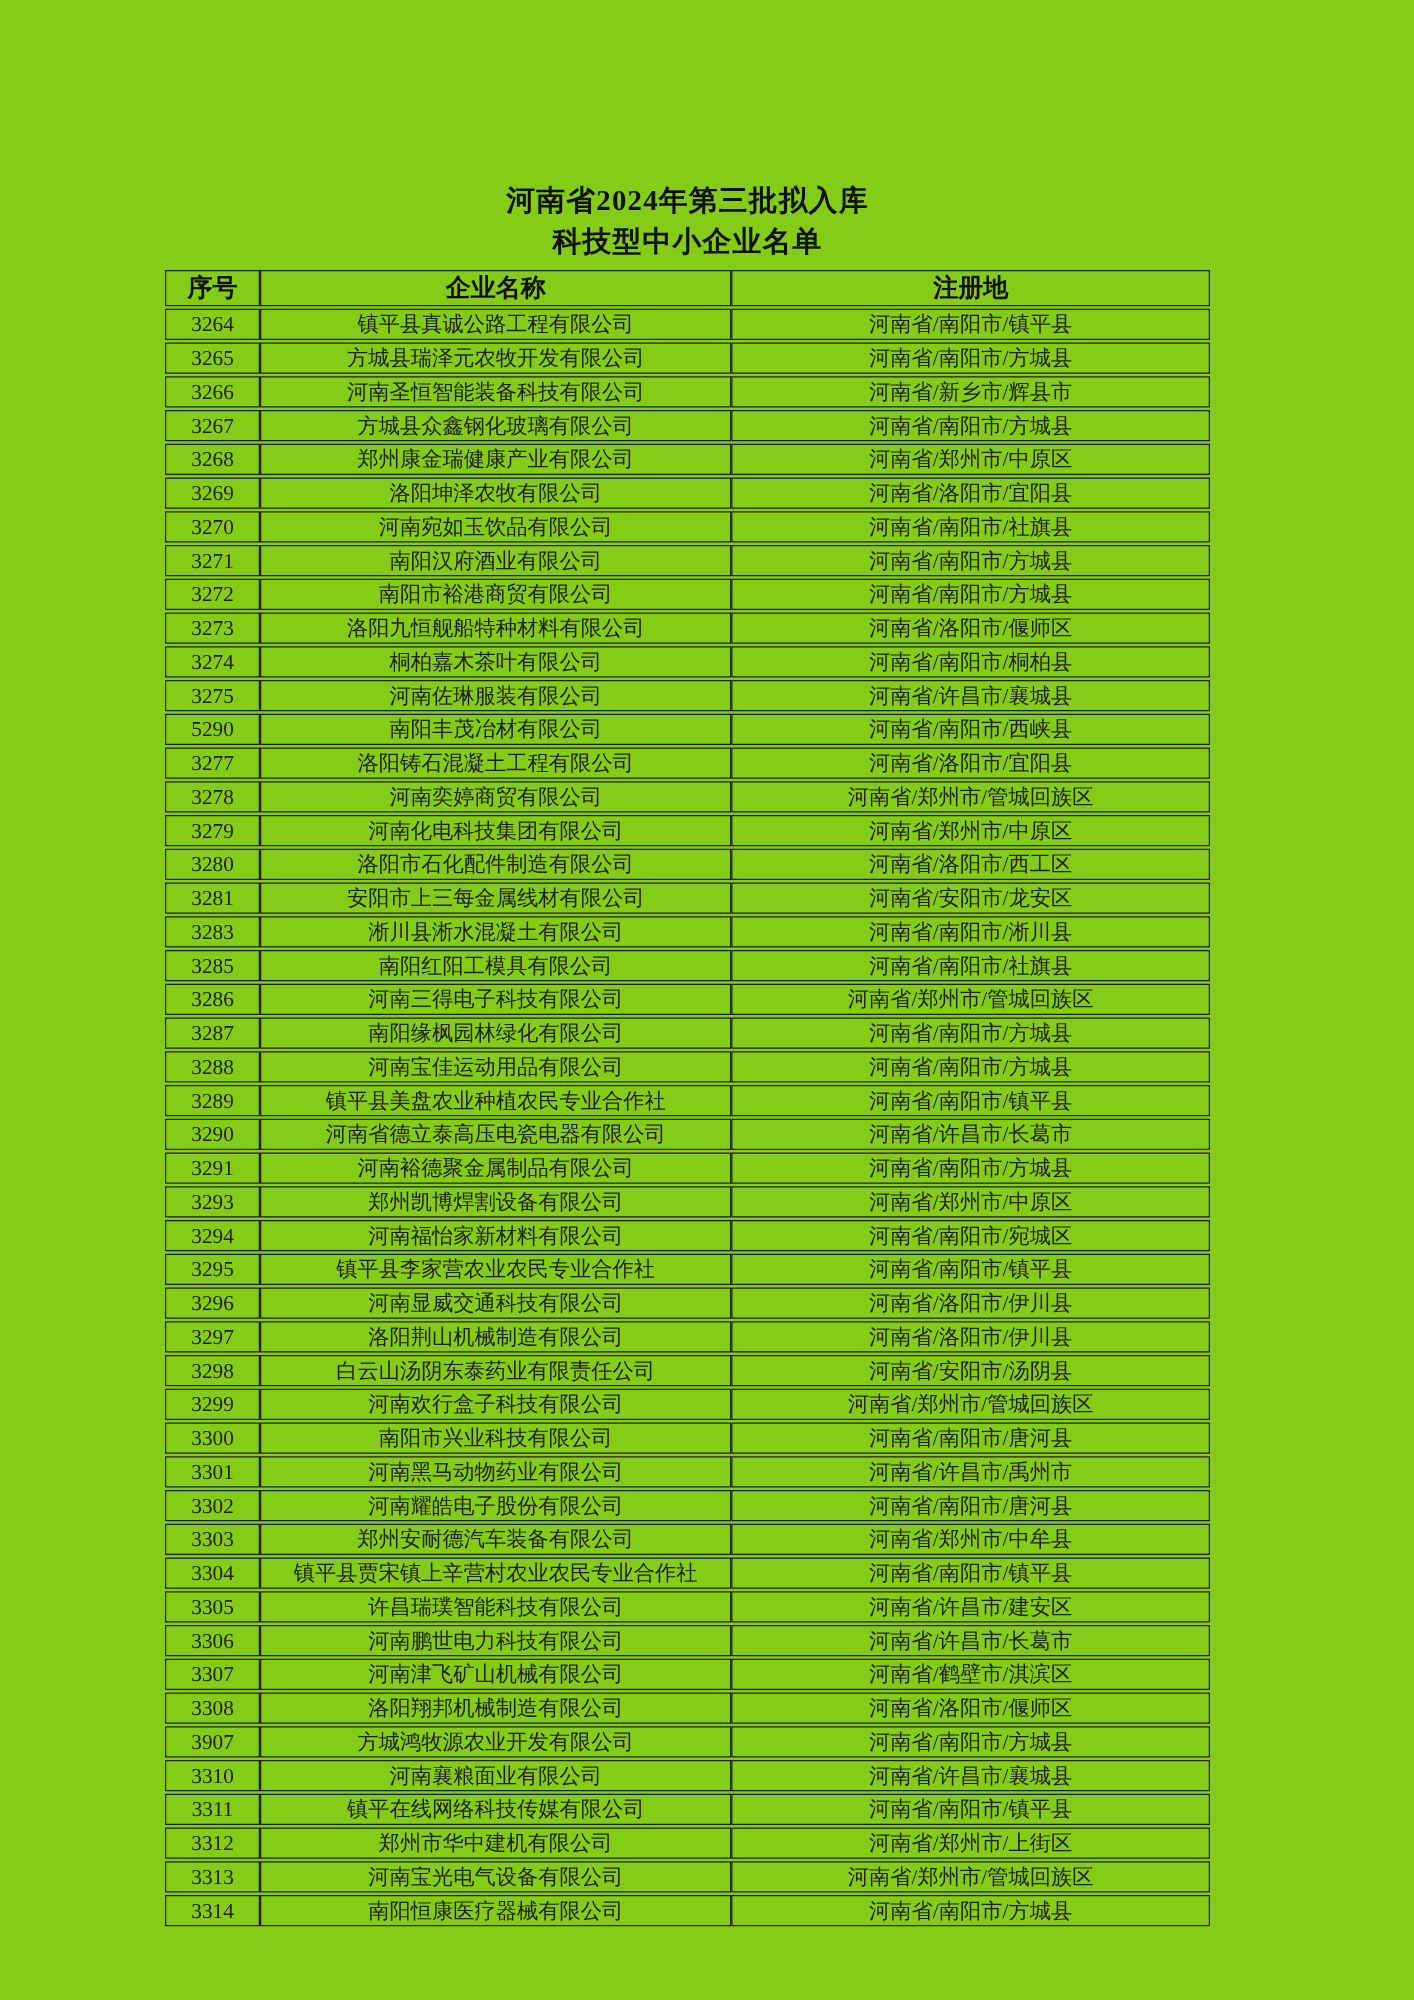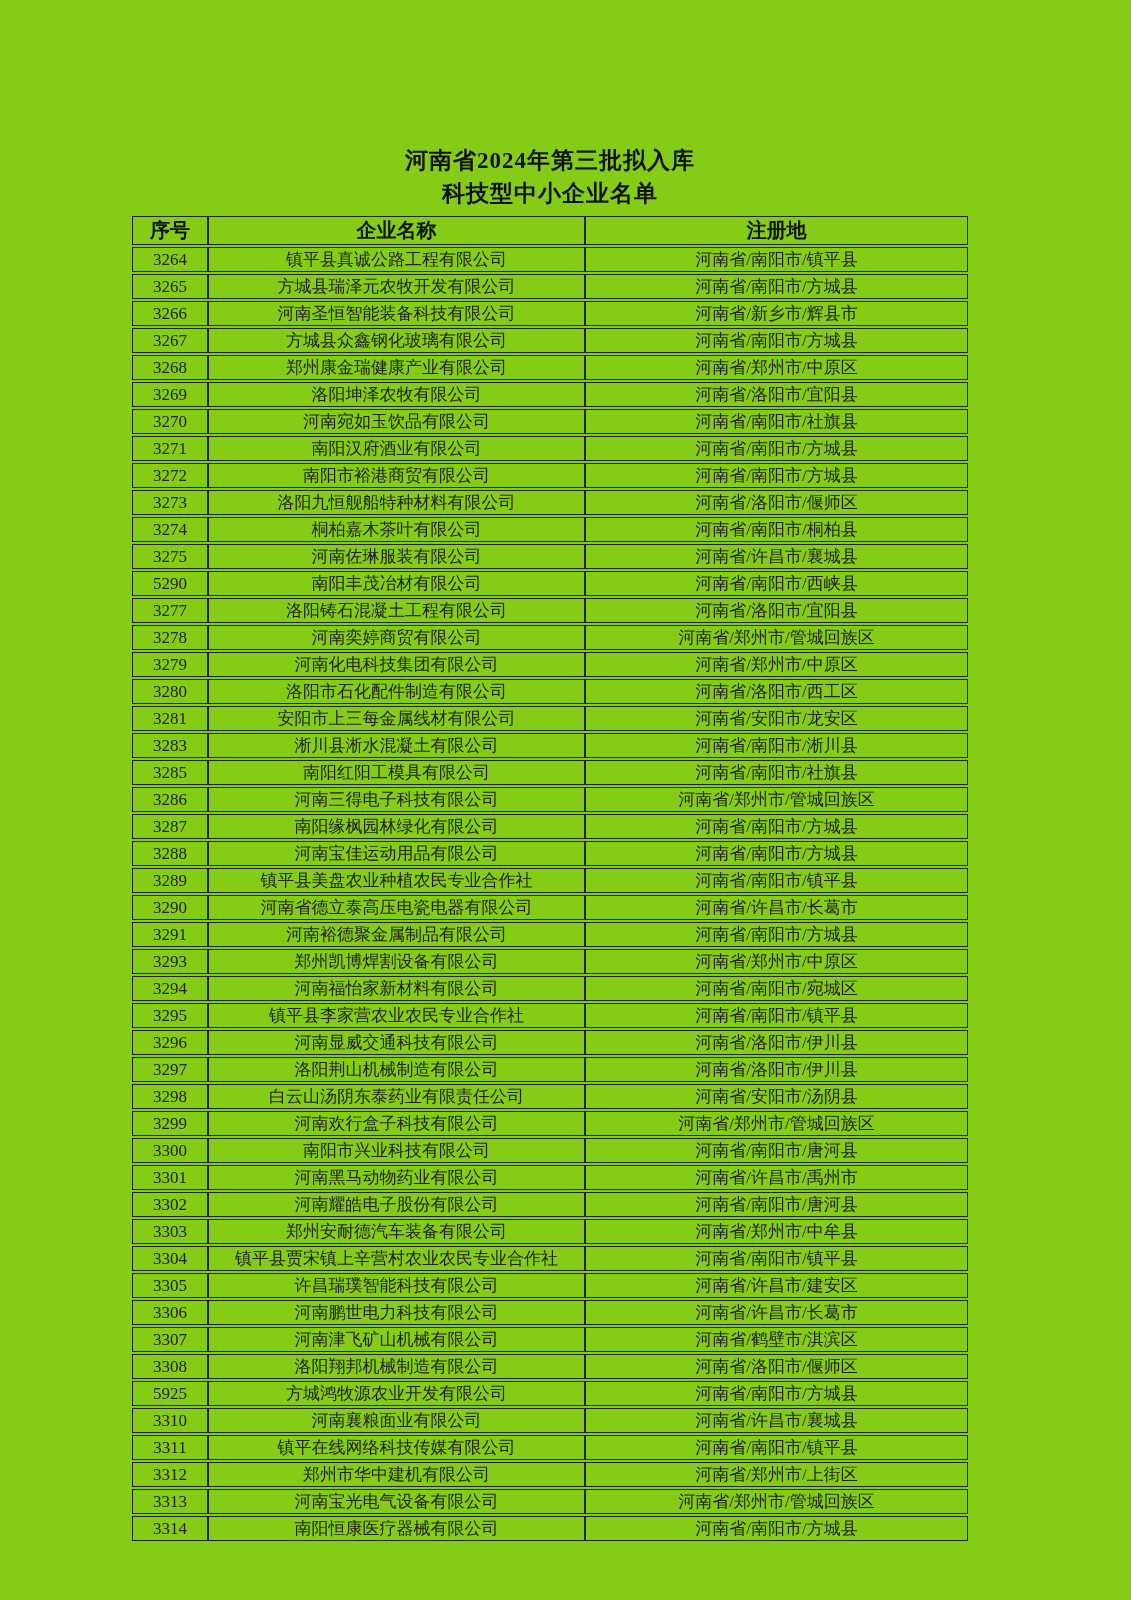--- a/index.html
+++ b/index.html
@@ -293,21 +293,21 @@
           <td>3307</td>
           <td>河南津飞矿山机械有限公司</td>
           <td>河南省/鹤壁市/淇滨区</td>
         </tr>
         <tr>
           <td>3308</td>
           <td>洛阳翔邦机械制造有限公司</td>
           <td>河南省/洛阳市/偃师区</td>
         </tr>
         <tr>
-          <td>5925</td>
+          <td>3907</td>
           <td>方城鸿牧源农业开发有限公司</td>
           <td>河南省/南阳市/方城县</td>
         </tr>
         <tr>
           <td>3310</td>
           <td>河南襄粮面业有限公司</td>
           <td>河南省/许昌市/襄城县</td>
         </tr>
         <tr>
           <td>3311</td>

